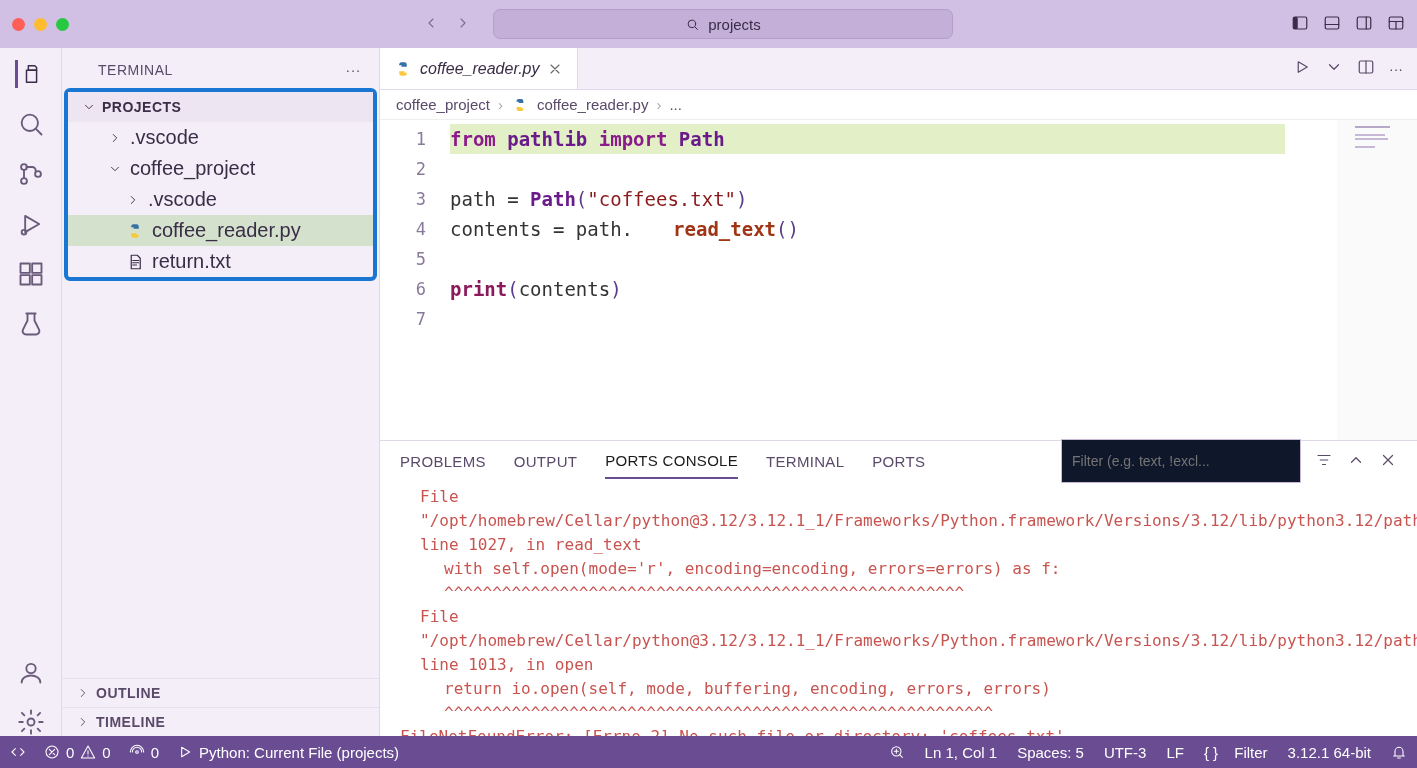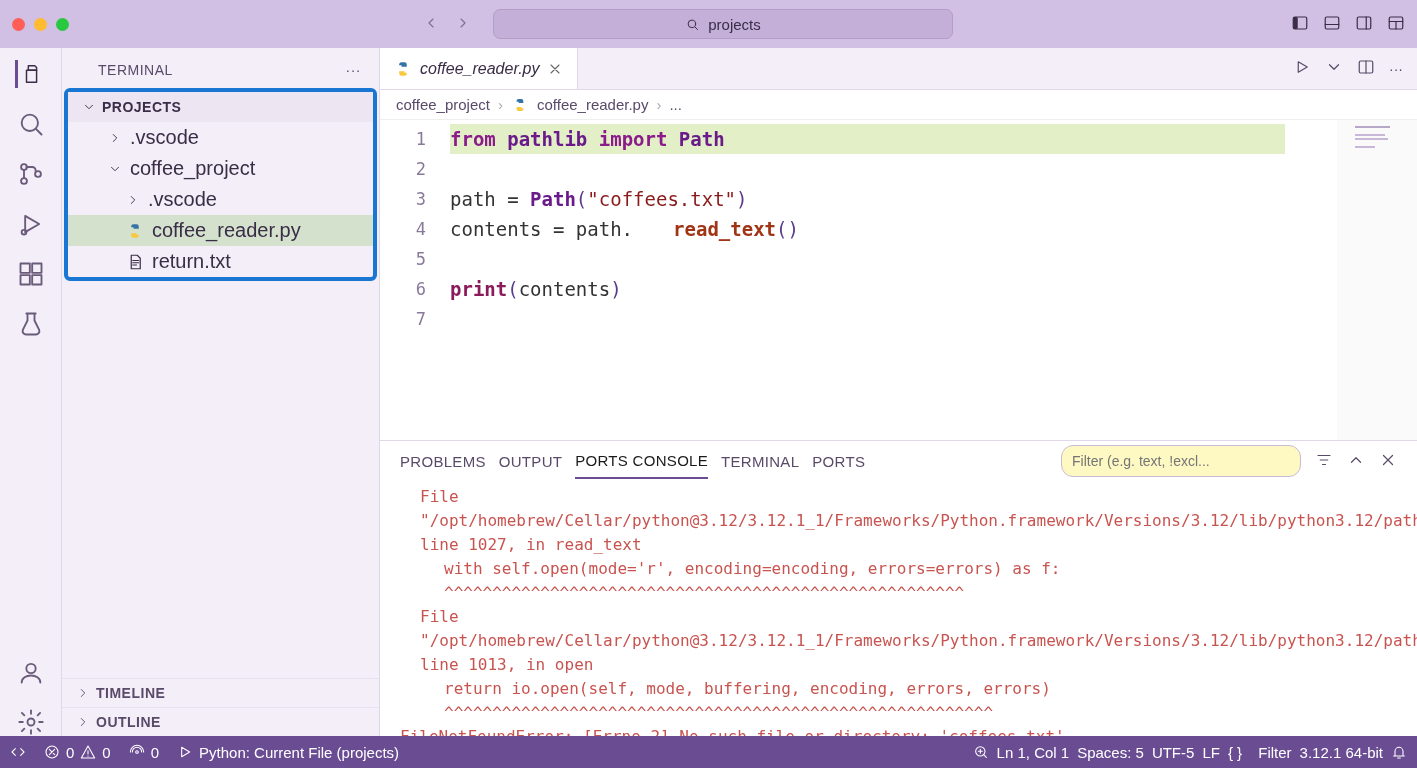--- a/index.html
+++ b/index.html
@@ -147,45 +147,45 @@
 .print { color:#8b1a5a; font-weight:600; }
 .minimap {
   width:80px; background:#fafafa; position:relative;
 }
 .minimap .mm { position:absolute; top:6px; right:12px; width:50px; height:18px; }
 .minimap .mm span { display:block; height:2px; margin-bottom:2px; }
 
 
 .panel { border-top:1px solid #e0d7e8; display:flex; flex-direction:column; height:296px; }
 .panel-tabs {
-  display:flex; align-items:center; gap:13px; padding:0 20px; height:40px;
+  display:flex; align-items:center; gap:28px; padding:0 20px; height:40px;
   font-size:15px; color:#5a4a6a;
 }
 .panel-tab { padding:8px 0; cursor:pointer; letter-spacing:.3px; }
 .panel-tab.active { color:#1a1a1a; border-bottom:2px solid #6a4c93; }
 .panel-right { margin-left:auto; display:flex; align-items:center; gap:14px; }
 .panel-filter {
-  width:240px; height:32px; border:1px solid #c9bbd6; border-radius:12px;
-  padding:0 10px; font-size:14px; color:#888; background:#fef9c3;
+  width:240px; height:44px; border:1px solid #c9bbd6; border-radius:0;
+  padding:0 10px; font-size:14px; color:#888; background:#0f172a;
 }
 .panel-body {
   flex:1; overflow:auto; padding:4px 20px 0 20px;
   font-size:16px; line-height:24px; color:#c85450;
 }
 .panel-body .indent1 { padding-left:20px; }
 .panel-body .indent2 { padding-left:44px; }
 
 
 .statusbar {
   height:32px; background:#6a4c93; color:#fff;
   display:flex; align-items:center; font-size:15px;
   padding:0 10px; gap:18px;
 }
 .statusbar .sb-item { display:flex; align-items:center; gap:6px; cursor:pointer; }
-.statusbar .sb-right { margin-left:auto; display:flex; align-items:center; gap:8px;text-align:right; }
+.statusbar .sb-right { margin-left:auto; display:flex; align-items:center; gap:20px;text-align:right; }
 .statusbar svg { width:16px; height:16px; }
 
 
 svg { stroke:currentColor; fill:none; stroke-width:1.6; stroke-linecap:round; stroke-linejoin:round; }
 </style>
 </head>
 <body>
 
 <div class="titlebar">
   <div class="traffic">
@@ -342,27 +342,27 @@
             <span class="label">return.txt</span>
           </div>
         </div>
     </div>
 
     <div class="sidebar-bottom">
       <div class="collapse-section">
         <svg class="chev" viewBox="0 0 24 24">
             <path d="M9 6l6 6-6 6"></path>
           </svg>
-        <span>TIMELINE</span>
+        <span>OUTLINE</span>
       </div>
       <div class="collapse-section">
         <svg class="chev" viewBox="0 0 24 24">
             <path d="M9 6l6 6-6 6"></path>
           </svg>
-        <span>OUTLINE</span>
+        <span>TIMELINE</span>
       </div>
     </div>
   </div>
 
   <div class="editor">
     <div class="tabs">
       <div class="tab">
         <span class="ficon">
             <svg viewBox="0 0 24 24">
               <path d="M10 3h4a3 3 0 013 3v3h-7V7H7a3 3 0 013-4z" fill="#3672a5" stroke="none"></path>
@@ -492,21 +492,21 @@
   </div>
   <div class="sb-right">
     <div class="sb-item">
         <svg viewBox="0 0 24 24">
           <circle cx="11" cy="11" r="7"></circle>
           <path d="M11 8v6M8 11h6M20 20l-4-4"></path>
         </svg>
       </div>
     <div class="sb-item">Ln 1, Col 1</div>
     <div class="sb-item">Spaces: 5</div>
-    <div class="sb-item">UTF-5</div>
+    <div class="sb-item">UTF-3</div>
     <div class="sb-item">LF</div>
     <div class="sb-item">
       <span style="font-family:inherit">{ }</span>&nbsp;<span>Filter</span>
     </div>
     <div class="sb-item">3.12.1 64-bit</div>
     <div class="sb-item">
         <svg viewBox="0 0 24 24">
           <path d="M6 18V11a6 6 0 0112 0v7M4 18h16M10 21h4"></path>
         </svg>
       </div>

